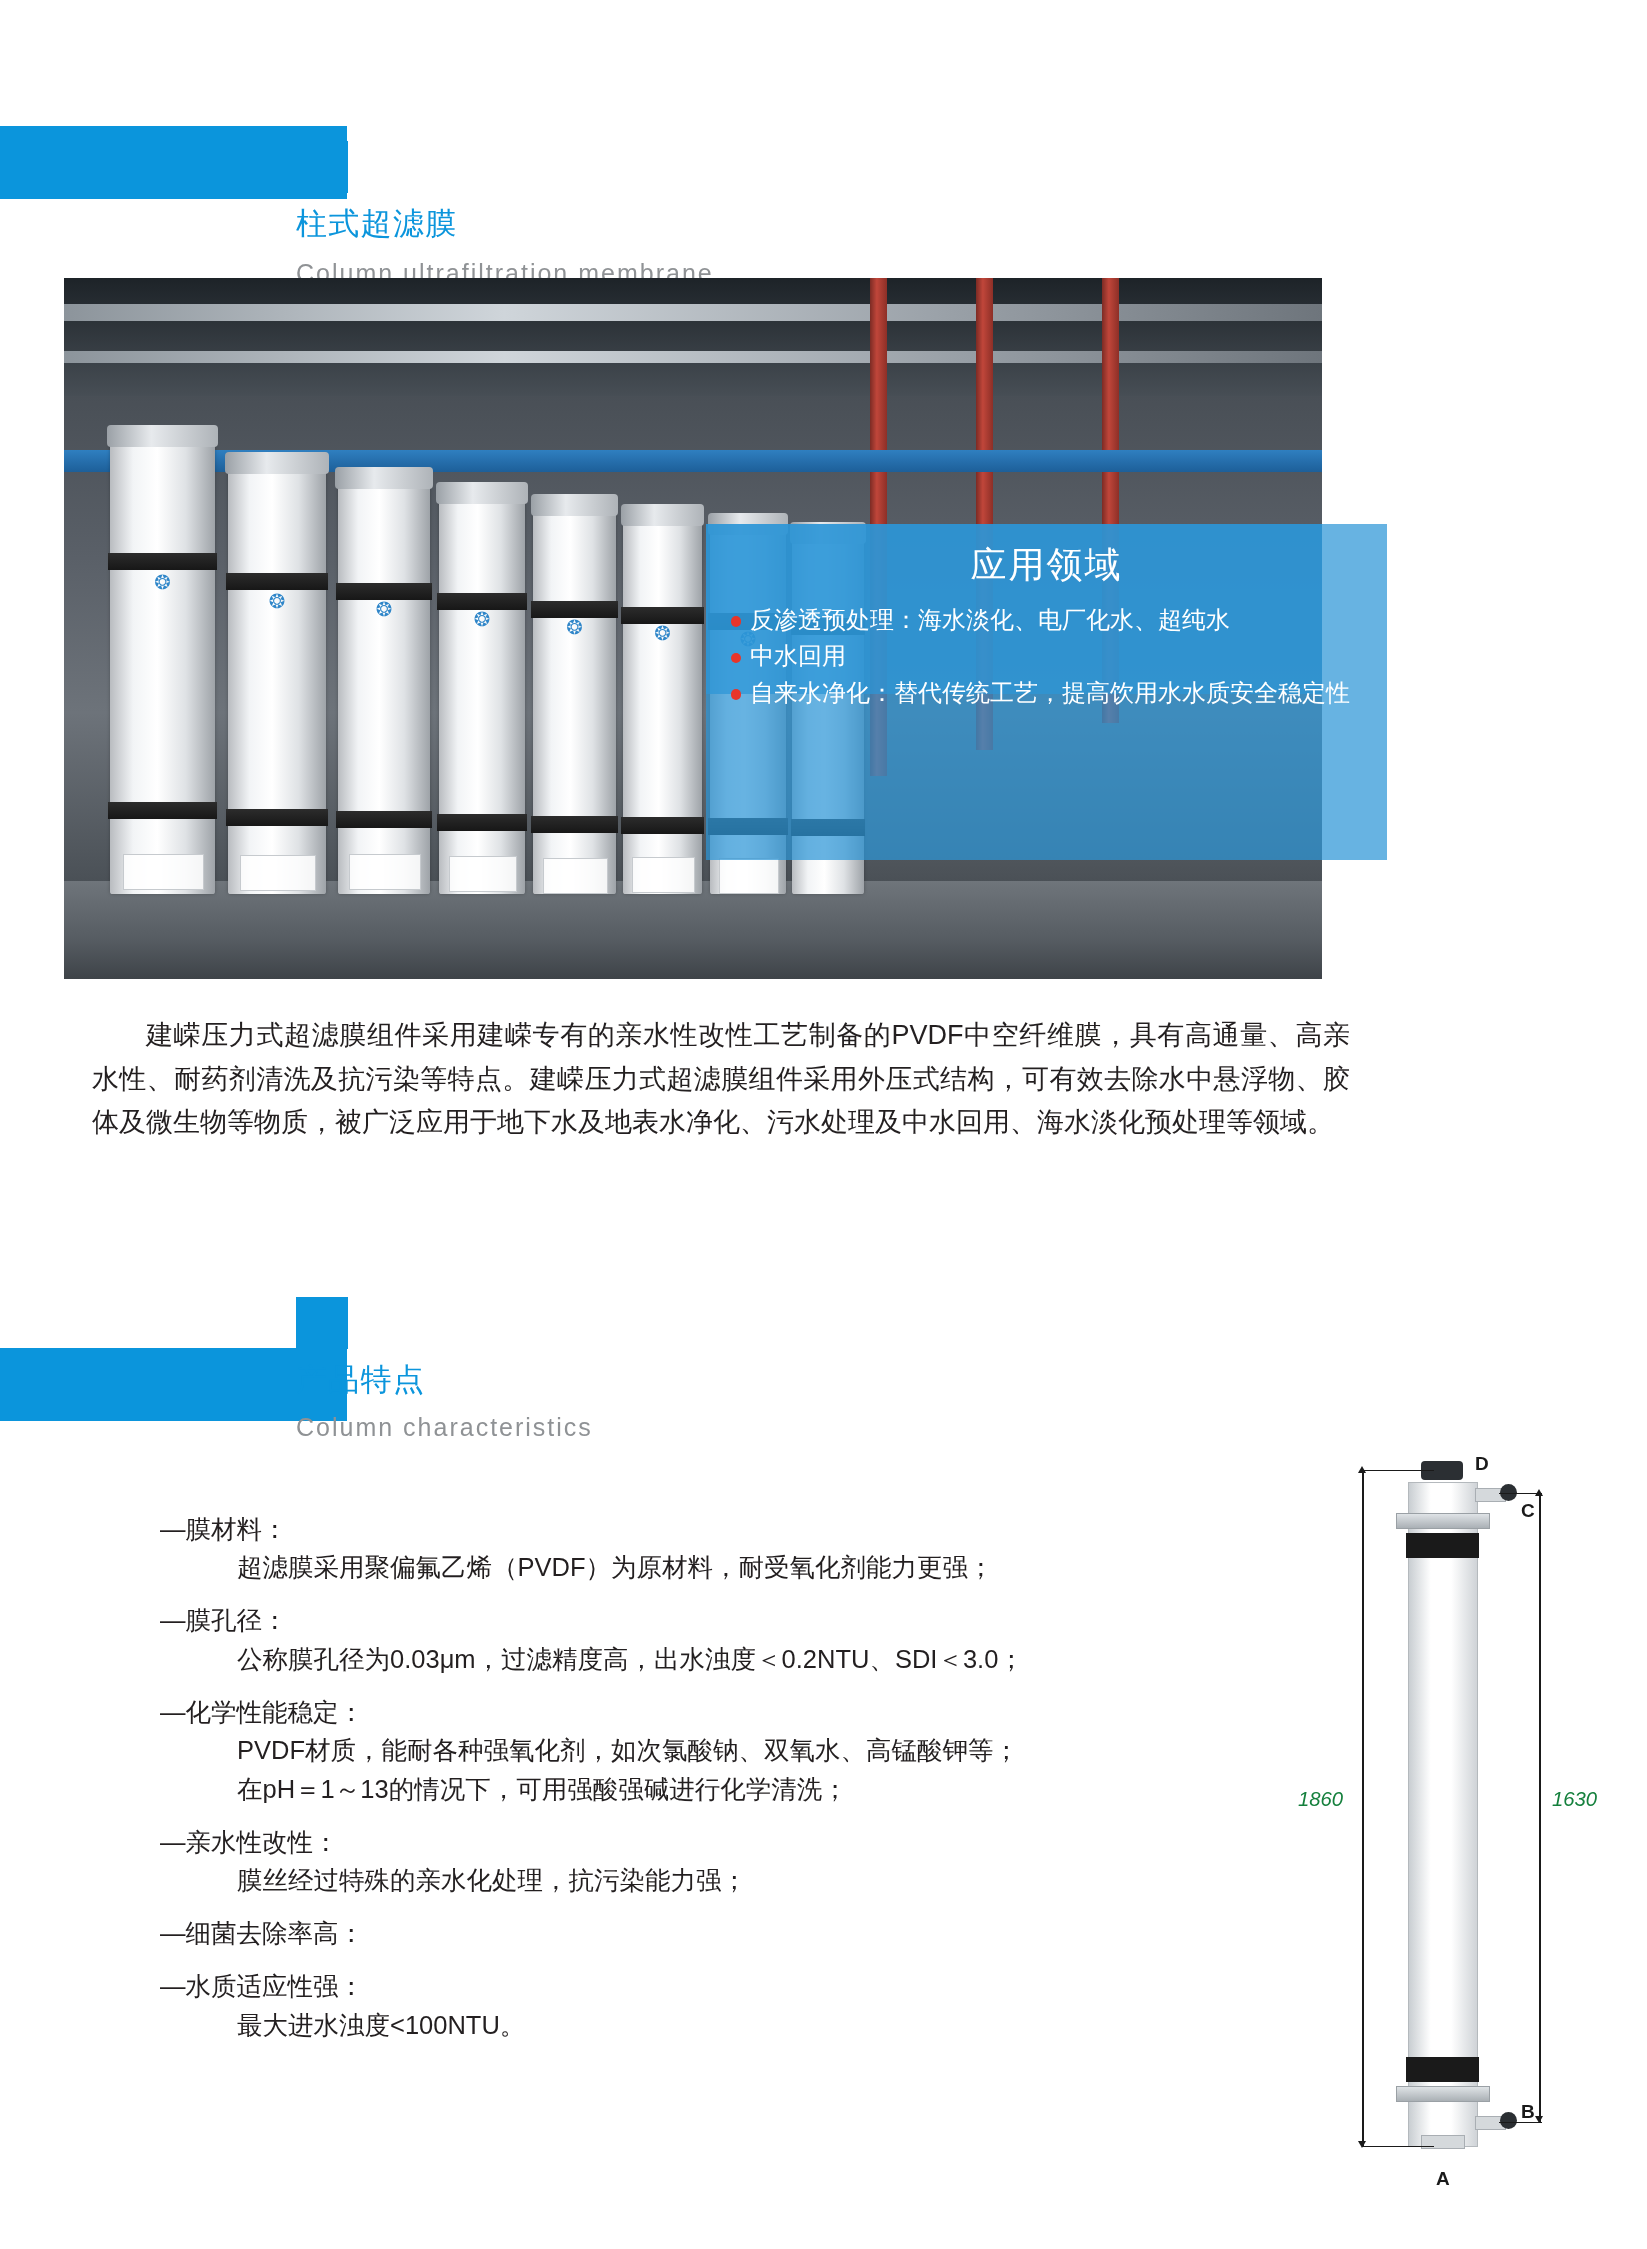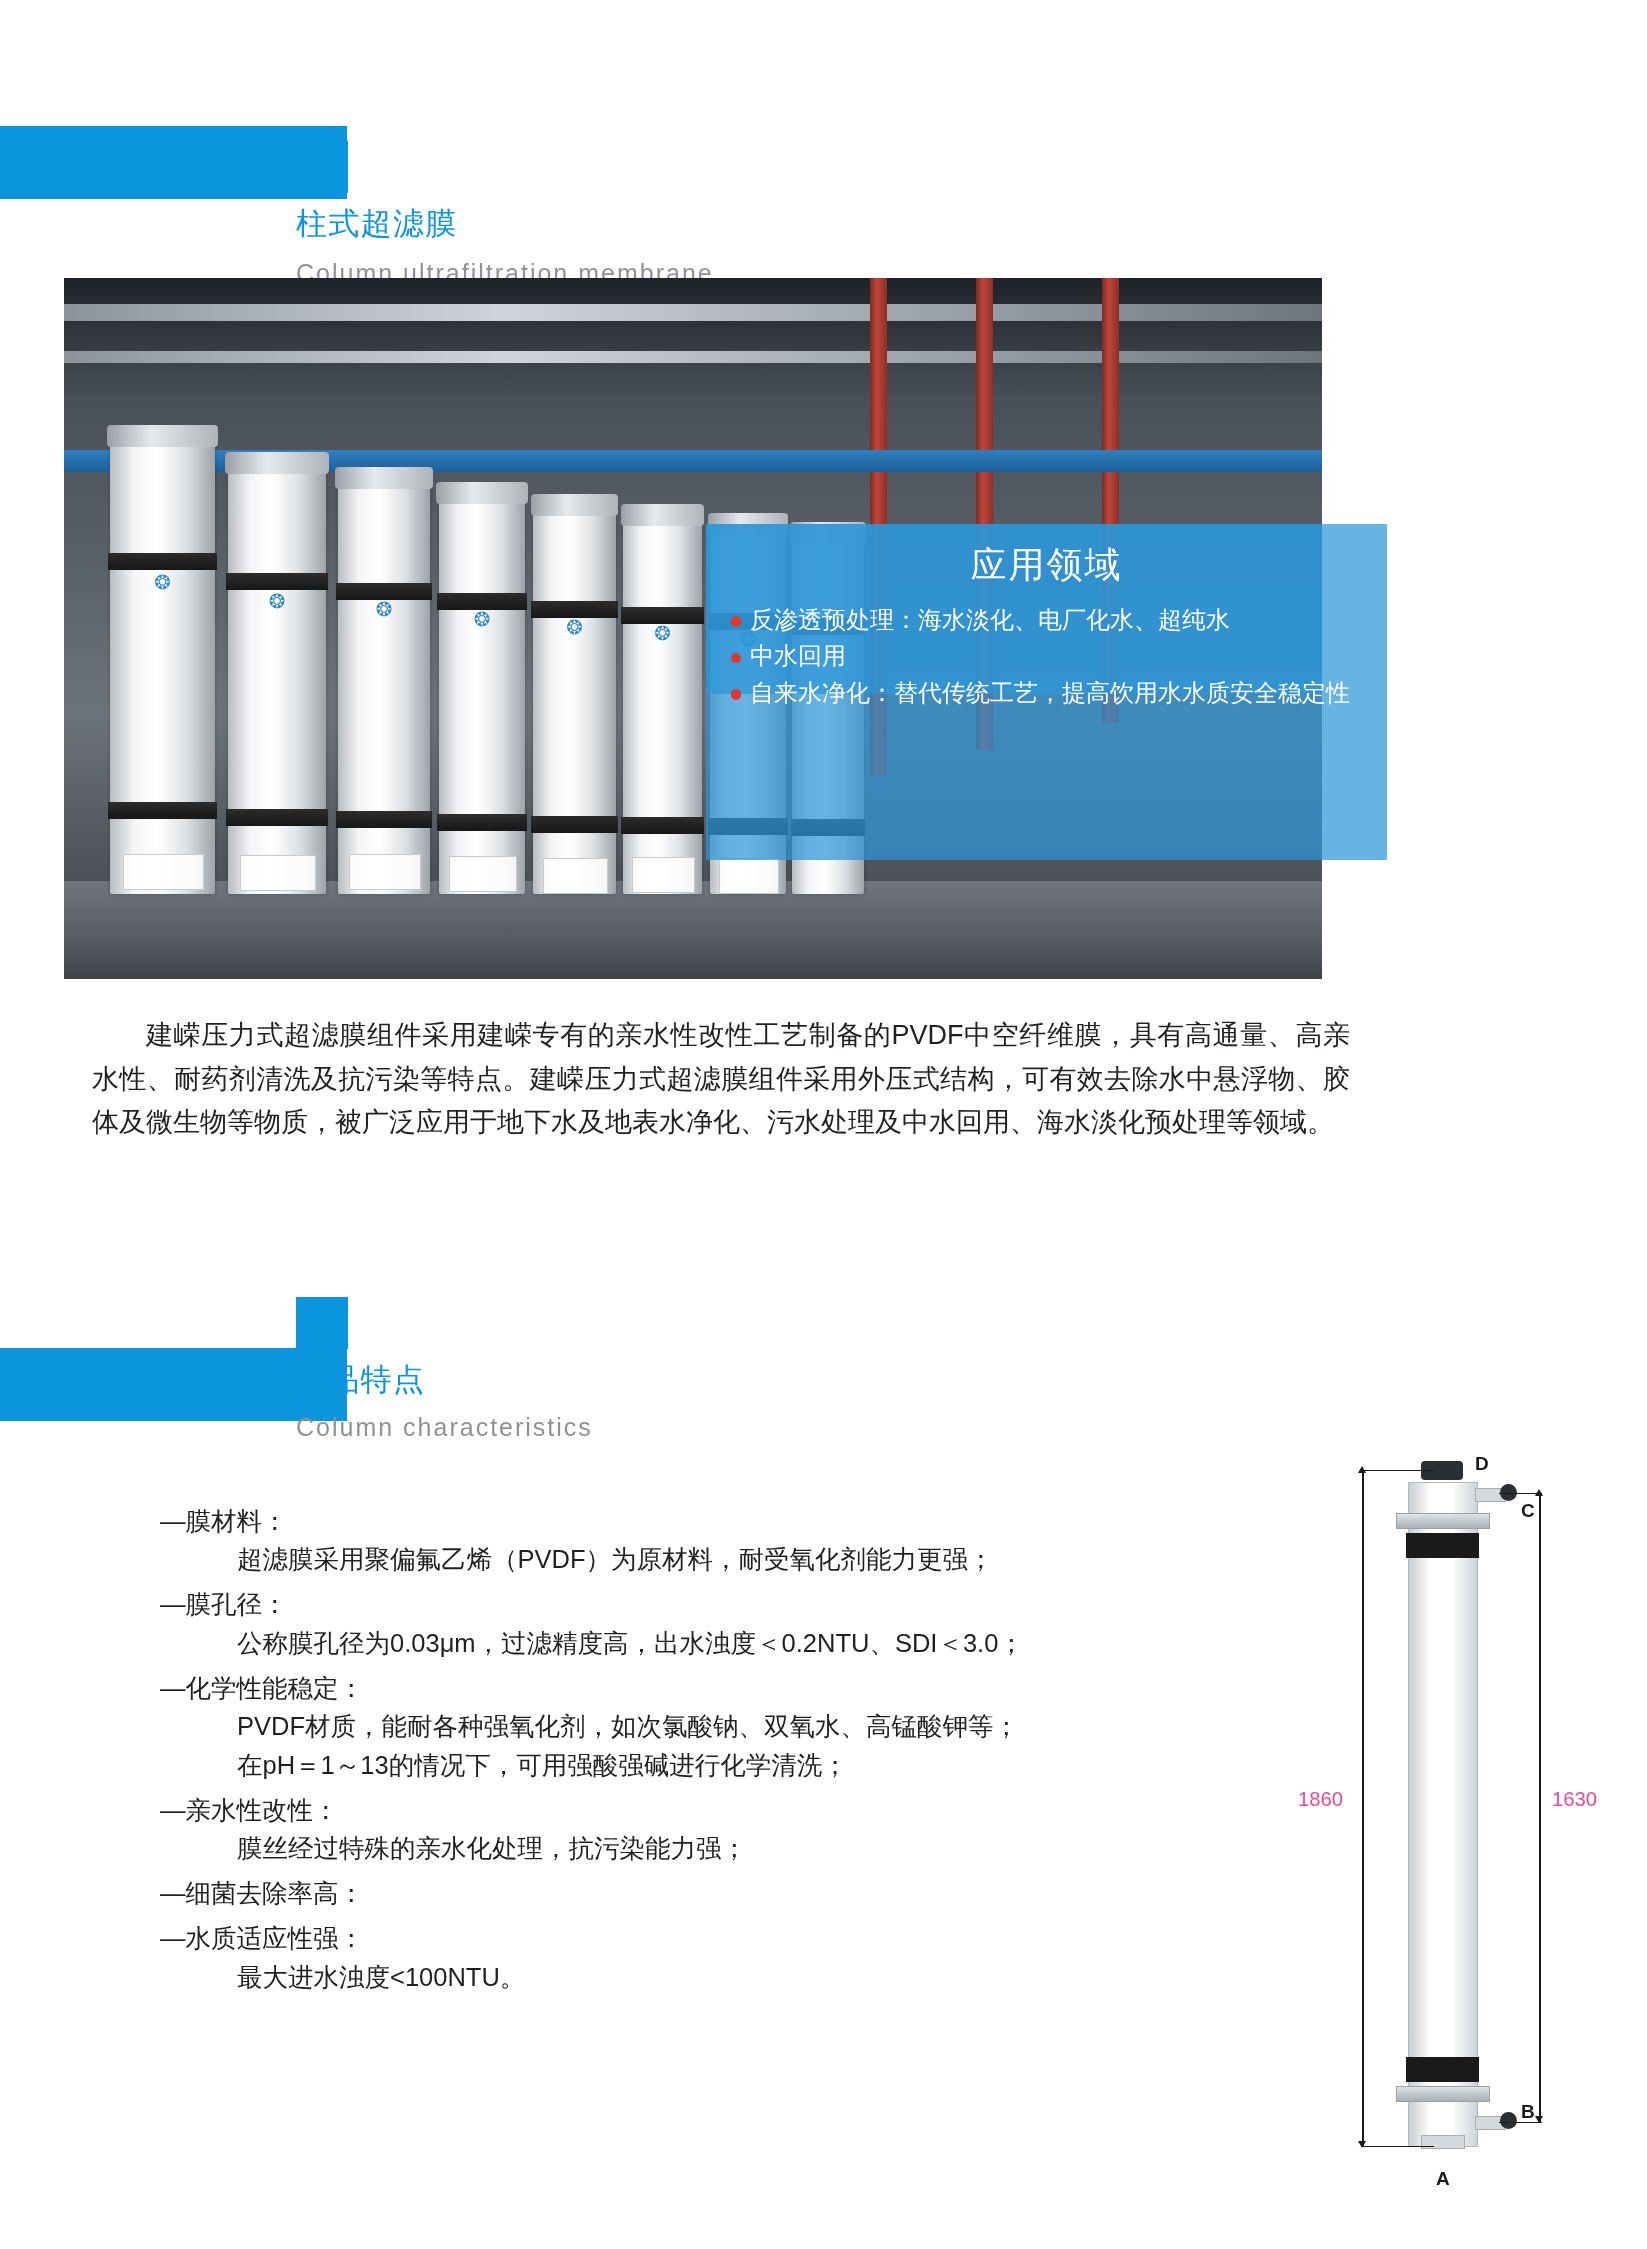--- a/index.html
+++ b/index.html
@@ -187,21 +187,21 @@
   .features {
     position: absolute;
     left: 160px;
     top: 1493px;
     width: 1022px;
     font-size: 25.5px;
     line-height: 1.30;
     color: #231f20;
   }
   .feat-term {
-    margin-top: 12px;
+    margin-top: 20px;
   }
   .feat-desc {
     margin-left: 77px;
     margin-top: 5.2px;
   }
 
   
   .drawing {
     position: absolute;
     left: 1323px;
@@ -260,21 +260,22 @@
   }
   .dw-label {
     position: absolute;
     font-size: 19px;
     font-weight: bold;
     color: #1a1a1a;
   }
   .dw-dim {
     position: absolute;
     font-size: 20.3px;
-    color: #ec4899;
+    color: #15803d;
+    font-style: italic;
   }
   .arrow-up, .arrow-down {
     position: absolute;
     width: 0; height: 0;
     border-left: 4.6px solid transparent;
     border-right: 4.6px solid transparent;
   }
   .arrow-up { border-bottom: 7.9px solid #1a1a1a; }
   .arrow-down { border-top: 7.9px solid #1a1a1a; }
 </style>

